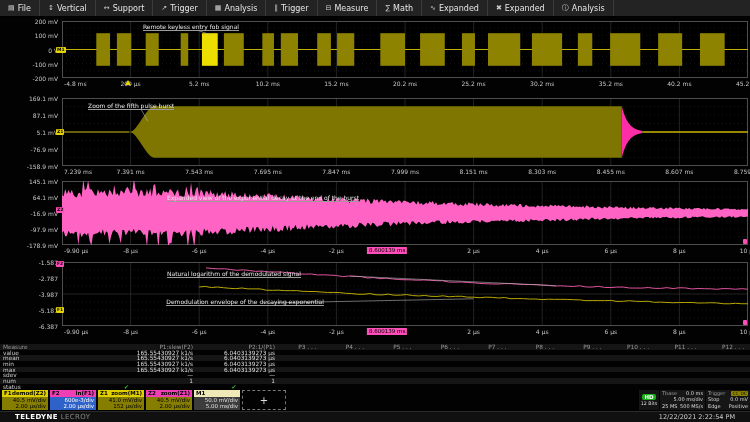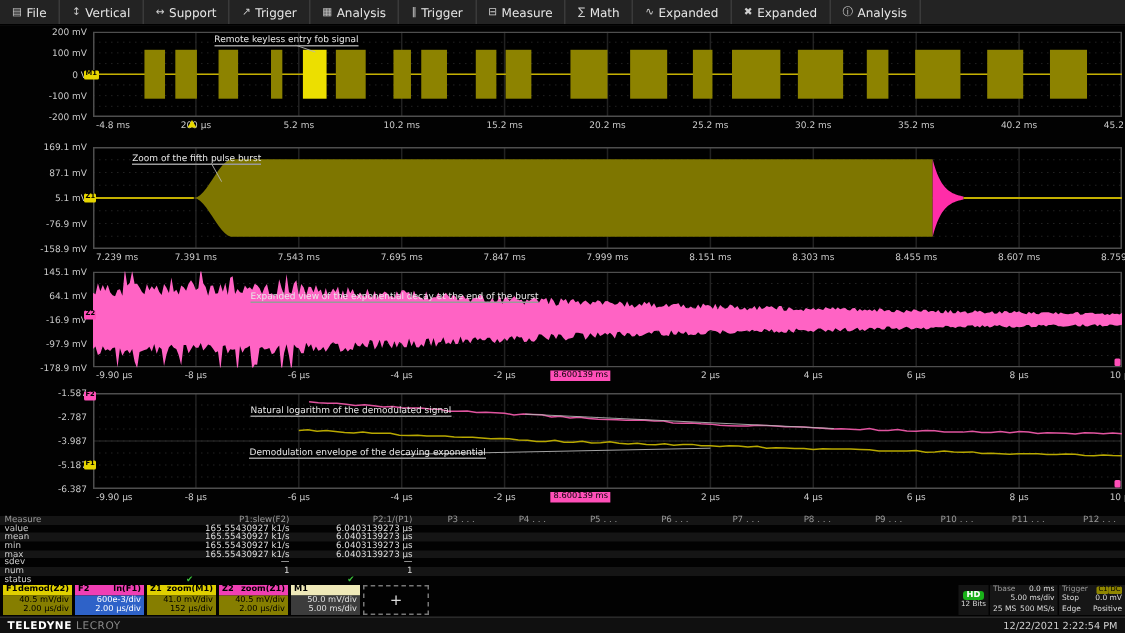--- a/index.html
+++ b/index.html
@@ -34,21 +34,21 @@
 .plusbox{width:44px;height:20px;border:1px dashed #777;color:#ddd;display:flex;align-items:center;justify-content:center;font-size:10px}
 .rightbar{position:absolute;top:390px;right:0;display:flex;gap:1px}
 .hdbox{width:20px;height:20px;background:#141414;display:flex;flex-direction:column;align-items:center;justify-content:center;gap:1px}
 .hdbadge{background:#19b019;color:#fff;font-size:5.5px;font-weight:bold;padding:0 2px;border-radius:2px;line-height:6.5px}
 .hdbits{font-size:4.8px;color:#ddd}
 .tbbox,.trbox{width:45px;height:20px;background:#161616;font-size:5px;color:#ddd;padding:1px 2px;display:flex;flex-direction:column;justify-content:space-between}
 .trbox{width:44px}
 .tbrow{display:flex;justify-content:space-between;line-height:5.5px;align-items:center}
 .lab{color:#9a9a9a}
 .chip{background:#8f8600;color:#000;padding:0 1px;border-radius:1px;font-size:4.5px;line-height:5.5px}
-.footer{position:absolute;top:411px;left:0;right:0;height:11px;background:#101010;display:flex;justify-content:space-between;align-items:center;padding:0 5px;border-top:1px solid #2a2a2a}
+.footer{position:absolute;top:411px;left:0;right:0;height:11px;background:#101010;display:flex;justify-content:space-between;align-items:center;padding:0 15px;border-top:1px solid #2a2a2a}
 .brand{font-size:7px;color:#fff;font-weight:bold;letter-spacing:0.4px}
 .brand .b2{color:#8a8a8a;font-weight:normal}
 .clock{font-size:6.5px;color:#d0d0d0}
 </style>
 </head>
 <body>
 
 <div id="screen">
   <div class="menubar" id="menubar">
       <span class="mi">

